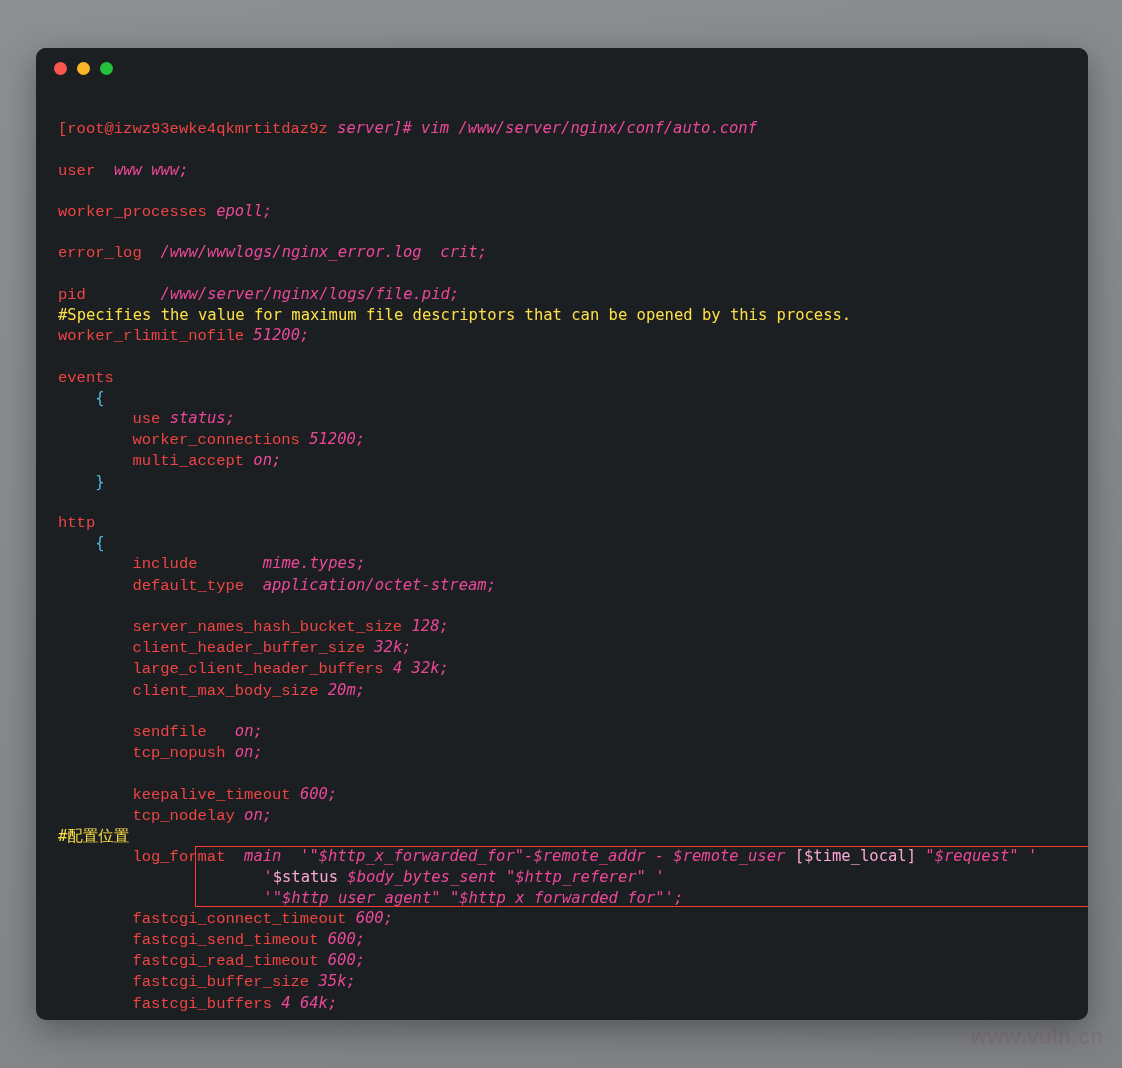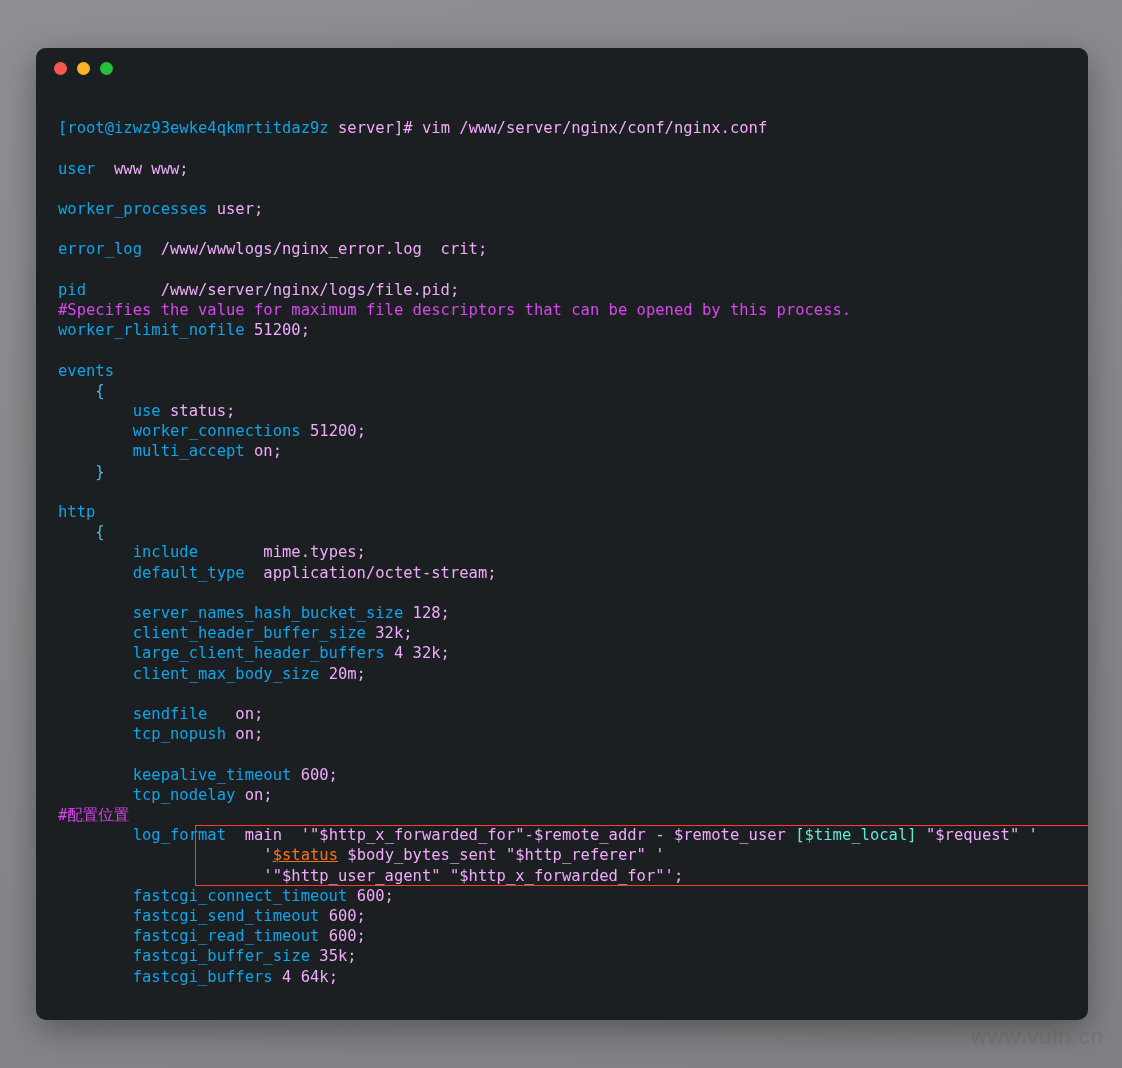--- a/index.html
+++ b/index.html
@@ -68,26 +68,26 @@
     margin: 0;
     font-family: "DejaVu Sans Mono", "Liberation Mono", monospace;
     font-size: 15.5px;
     line-height: 20.2px;
     color: #d6dbdb;
     white-space: pre;
     letter-spacing: 0px;
   }
 
   
-  .kw      { color: #0ea5e9; }   
-  .val     { color: #f0abfc; }   
-  .cmt     { color: #d946ef; }   
+  .kw      { color: #ef4444; font-family: Liberation Mono, monospace; }   
+  .val     { color: #ec4899; font-style: italic; }   
+  .cmt     { color: #fde047; }   
   .brace   { color: #4fb8e0; }
-  .cyanvar { color: #f97316; text-decoration: underline; }   
-  .gold    { color: #5eead4; }   
+  .cyanvar { color: #f9a8d4; }   
+  .gold    { color: #f9a8d4; }   
   .blank   { display: block; height: 20.2px; }
 
   
   #logformat-highlight {
     position: absolute;
     left: 137px;
     top: 0px;
     width: 935px;
     border: 1px solid #ff3b30;
     pointer-events: none;
@@ -101,24 +101,24 @@
 <div id="terminal-window">
 
   <div id="titlebar">
     <span class="dot red"></span>
     <span class="dot yellow"></span>
     <span class="dot green"></span>
   </div>
 
   <div id="terminal-body">
 
-    <pre class="code"><span class="blank"></span><span class="kw">[root@izwz93ewke4qkmrtitdaz9z</span><span class="val"> </span><span class="val">server]#</span><span class="val"> </span><span class="val">vim /www/server/nginx/conf/nginx.conf</span></pre>
+    <pre class="code"><span class="blank"></span><span class="kw">[root@izwz93ewke4qkmrtitdaz9z</span><span class="val"> </span><span class="val">server]#</span><span class="val"> </span><span class="val">vim /www/server/nginx/conf/auto.conf</span></pre>
 
     <pre class="code"><span class="blank"></span><span class="kw">user</span><span class="val">  www www;</span>
-<span class="blank"></span><span class="kw">worker_processes</span><span class="val"> user;</span>
+<span class="blank"></span><span class="kw">worker_processes</span><span class="val"> epoll;</span>
 <span class="blank"></span><span class="kw">error_log</span><span class="val">  /www/wwwlogs/nginx_error.log  crit;</span>
 <span class="blank"></span><span class="kw">pid</span><span class="val">        /www/server/nginx/logs/file.pid;</span>
 <span class="cmt">#Specifies the value for maximum file descriptors that can be opened by this process.</span>
 <span class="kw">worker_rlimit_nofile</span><span class="val"> 51200;</span>
 <span class="blank"></span><span class="kw">events</span>
 <span class="brace">    {</span>
 <span class="kw">        use</span><span class="val"> status;</span>
 <span class="kw">        worker_connections</span><span class="val"> 51200;</span>
 <span class="kw">        multi_accept</span><span class="val"> on;</span>
 <span class="brace">    }</span>

